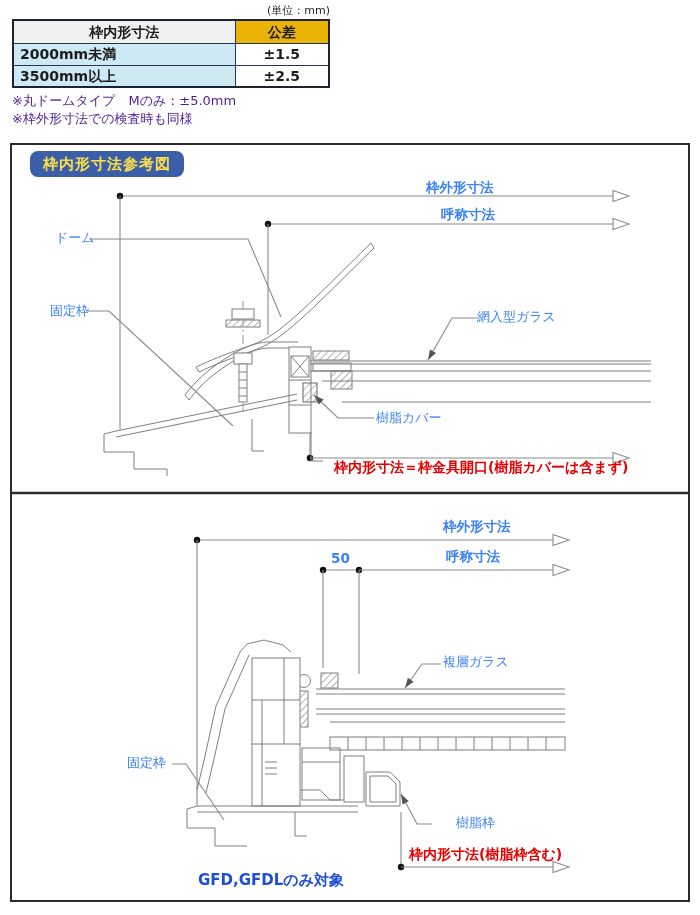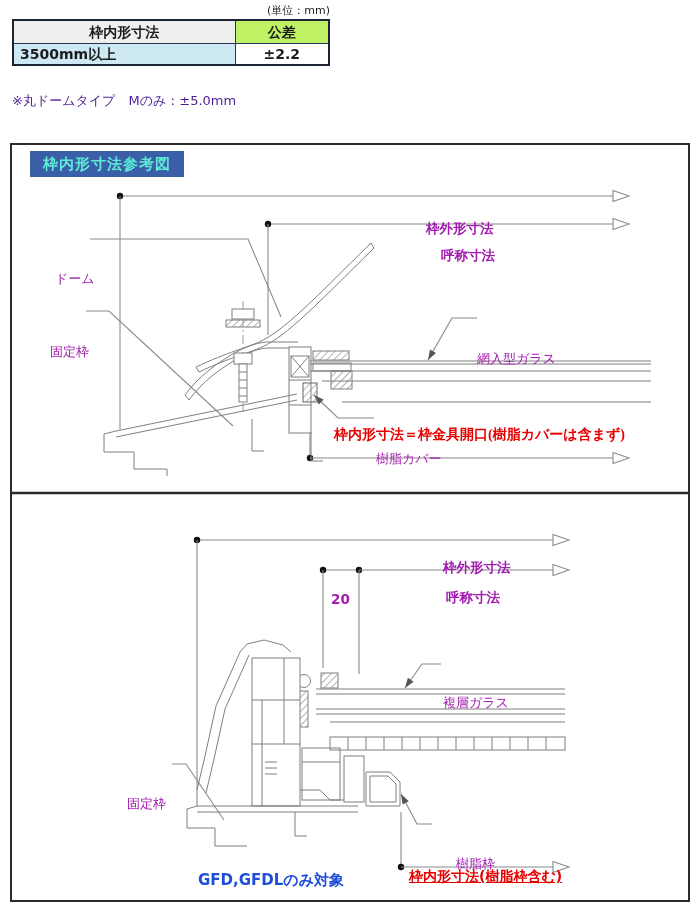--- a/index.html
+++ b/index.html
@@ -21,53 +21,58 @@
   }
   .tol-table th { background:#efefed; text-align:center; height:23px; }
   .col-dim { width:222px; text-align:left; background:#cde9f4; }
   .col-tol { width:94px; text-align:center; background:#ffffff; }
 
   .notes { left:12px; top:92px; font-size:13px; line-height:18px; color:#4c1d95; }
 
   
   .fig-box { left:10px; top:143px; width:680px; height:759px; border:2px solid #2b2b2b; background:#fff; }
   .fig-title {
-    left:30px; top:151px; background:#3a5fa8; color:#5eead4;
-    font-size:15px; font-weight:bold; padding:4px 13px; line-height:1.2; letter-spacing:1px;
+    left:30px; top:151px; background:#3a5fa8; color:#fde047;
+    font-size:15px; font-weight:bold; padding:4px 13px; line-height:1.2; letter-spacing:1px;border-radius:8px;
   }
 
   svg.linework { position:absolute; left:0; top:0; pointer-events:none; }
 
-  .lbl { position:absolute; font-size:13px; color:#a21caf; line-height:1.15; white-space:nowrap;margin-top:41px; }
+  .lbl { position:absolute; font-size:13px; color:#3b82f6; line-height:1.15; white-space:nowrap; }
   .dim-lbl { font-weight:600; font-size:13.5px; }
   .red-note { position:absolute; color:#e60000; font-weight:bold; font-size:14px; white-space:nowrap; }
   .caption { position:absolute; font-size:15px; font-weight:bold; color:#1d4ed8; white-space:nowrap; }
 </style>
 </head>
 <body>
 
 <div class="page">
 
   <div class="abs unit-note">(単位：mm)</div>
 
   <table class="abs tol-table">
     <tbody>
         <tr>
       <th class="col-dim" style="background:#efefed;text-align:center">枠内形寸法</th>
-      <th class="col-tol" style="background:#bef264">公差</th>
+      <th class="col-tol" style="background:#eab308">公差</th>
+    </tr>
+    <tr>
+      <td class="col-dim">2000mm未満</td>
+      <td class="col-tol">±1.5</td>
     </tr>
     <tr>
       <td class="col-dim">3500mm以上</td>
-      <td class="col-tol">±2.2</td>
+      <td class="col-tol">±2.5</td>
     </tr>
   </tbody>
     </table>
 
   <div class="abs notes">
     <div>※丸ドームタイプ　Mのみ：±5.0mm</div>
+    <div>※枠外形寸法での検査時も同様</div>
   </div>
 
   <div class="abs fig-box"></div>
   <div class="abs fig-title">枠内形寸法参考図</div>
 
   <svg class="linework" width="700" height="915" viewBox="0 0 700 915">
     <defs>
       <pattern id="hatch" width="5" height="5" patternUnits="userSpaceOnUse" patternTransform="rotate(45)">
         <line x1="0" y1="0" x2="0" y2="5" stroke="#8a8a8a" stroke-width="1.3"></line>
       </pattern>
@@ -226,26 +231,26 @@
       <line x1="510" y1="737" x2="510" y2="750"></line>
       <line x1="528" y1="737" x2="528" y2="750"></line>
       <line x1="546" y1="737" x2="546" y2="750"></line>
     </g>
   </svg>
 
   <div class="lbl dim-lbl" style="left:426px; top:180px;">枠外形寸法</div>
   <div class="lbl dim-lbl" style="left:441px; top:207px;">呼称寸法</div>
   <div class="lbl" style="left:55px; top:231px;">ドーム</div>
   <div class="lbl" style="left:50px; top:304px;">固定枠</div>
-  <div class="lbl" style="left:477px; top:311px;">網入型ガラス</div>
+  <div class="lbl" style="left:477px; top:311px;font-family:Liberation Mono, monospace;">網入型ガラス</div>
   <div class="lbl" style="left:376px; top:411px;">樹脂カバー</div>
-  <div class="red-note" style="left:334px; top:426px;font-family:Liberation Serif, serif;">枠内形寸法＝枠金具開口(樹脂カバーは含まず)</div>
+  <div class="red-note" style="left:334px; top:459px;">枠内形寸法＝枠金具開口(樹脂カバーは含まず)</div>
 
   <div class="lbl dim-lbl" style="left:443px; top:519px;">枠外形寸法</div>
   <div class="lbl dim-lbl" style="left:446px; top:549px;">呼称寸法</div>
-  <div class="lbl dim-lbl" style="left:331px; top:551px;">20</div>
+  <div class="lbl dim-lbl" style="left:331px; top:551px;">50</div>
   <div class="lbl" style="left:443px; top:655px;">複層ガラス</div>
   <div class="lbl" style="left:127px; top:756px;">固定枠</div>
   <div class="lbl" style="left:456px; top:816px;text-align:right;">樹脂枠</div>
-  <div class="red-note" style="left:409px; top:868px;text-decoration:underline;">枠内形寸法(樹脂枠含む)</div>
+  <div class="red-note" style="left:409px; top:846px;">枠内形寸法(樹脂枠含む)</div>
   <div class="caption" style="left:198px; top:871px;">GFD,GFDLのみ対象</div>
 
 </div>
 
 </body></html>

